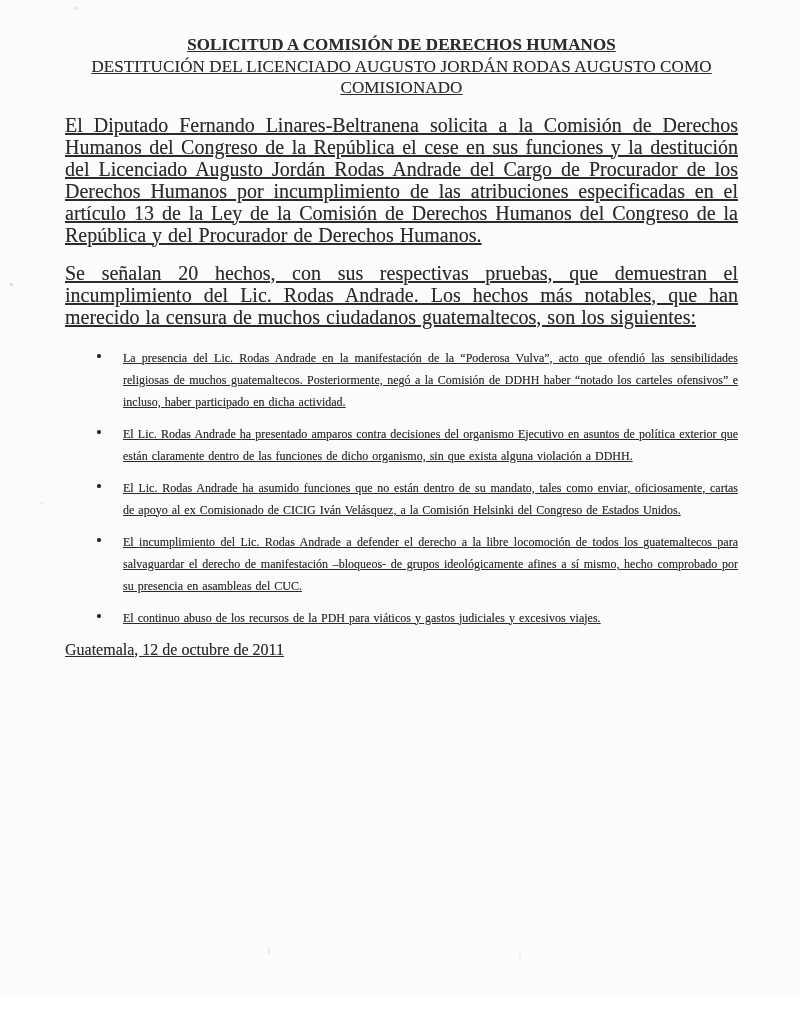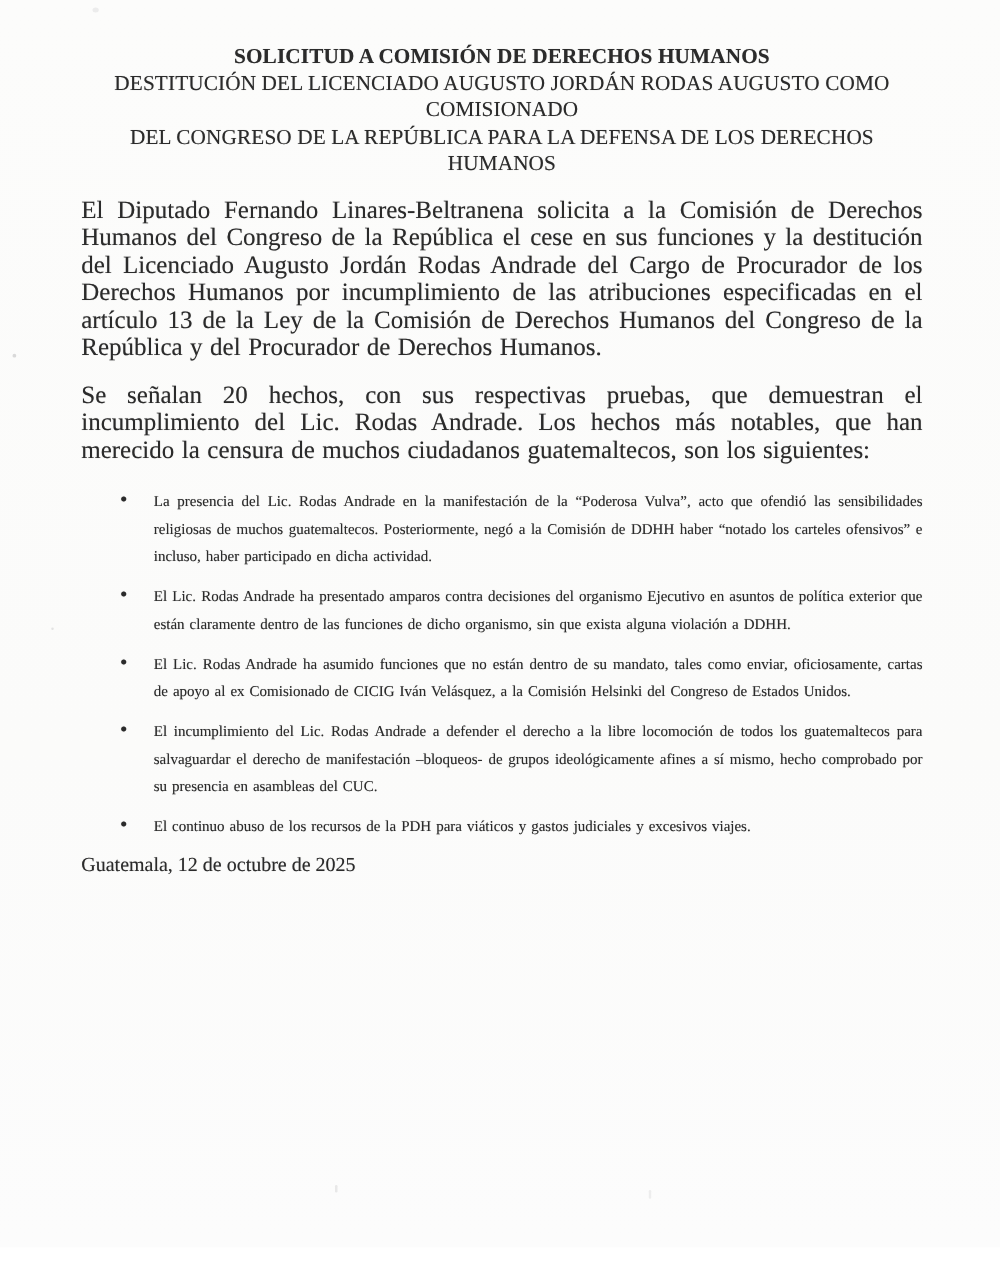--- a/index.html
+++ b/index.html
@@ -9,20 +9,21 @@
   }
   .page {
     position: relative;
     width: 800px;
     height: 998px;
     overflow: hidden;
     background: linear-gradient(180deg, #fcfcfb 0%, #fbfbfa 60%, #fcfcfc 100%);
     color: #2b2b2b;
     font-family: "Liberation Serif", "DejaVu Serif", serif;
     text-shadow: 0 0 0.6px rgba(45,45,45,0.45);
+    text-decoration: underline;
   }
   .content {
     padding: 34px 62px 0 65px;
   }
   .doc-header {
     text-align: center;
     font-size: 17px;
     line-height: 21.5px;
     margin-bottom: 15px;
     letter-spacing: 0.1px;
@@ -92,31 +93,30 @@
   <div class="speck s2"></div>
   <div class="speck s3"></div>
   <div class="speck s4"></div>
   <div class="speck s5"></div>
 
   <div class="content">
 
     <header class="doc-header">
       <h1 class="doc-title">SOLICITUD A COMISIÓN DE DERECHOS HUMANOS</h1>
       <div class="doc-subtitle">DESTITUCIÓN DEL LICENCIADO AUGUSTO JORDÁN RODAS AUGUSTO COMO COMISIONADO</div>
-      <div class="doc-subtitle">DEL CONGRESO DE LA REPÚBLICA PARA LA DEFENSA DE LOS DERECHOS HUMANOS</div>
     </header>
 
     <p class="para">El Diputado Fernando Linares-Beltranena solicita a la Comisión de Derechos Humanos del Congreso de la República el cese en sus funciones y la destitución del Licenciado Augusto Jordán Rodas Andrade del Cargo de Procurador de los Derechos Humanos por incumplimiento de las atribuciones especificadas en el artículo 13 de la Ley de la Comisión de Derechos Humanos del Congreso de la República y del Procurador de Derechos Humanos.</p>
 
     <p class="para para-facts">Se señalan 20 hechos, con sus respectivas pruebas, que demuestran el incumplimiento del Lic. Rodas Andrade. Los hechos más notables, que han merecido la censura de muchos ciudadanos guatemaltecos, son los siguientes:</p>
 
     <ul class="bullets">
       <li>La presencia del Lic. Rodas Andrade en la manifestación de la “Poderosa Vulva”, acto que ofendió las sensibilidades religiosas de muchos guatemaltecos. Posteriormente, negó a la Comisión de DDHH haber “notado los carteles ofensivos” e incluso, haber participado en dicha actividad.</li>
       <li>El Lic. Rodas Andrade ha presentado amparos contra decisiones del organismo Ejecutivo en asuntos de política exterior que están claramente dentro de las funciones de dicho organismo, sin que exista alguna violación a DDHH.</li>
       <li>El Lic. Rodas Andrade ha asumido funciones que no están dentro de su mandato, tales como enviar, oficiosamente, cartas de apoyo al ex Comisionado de CICIG Iván Velásquez, a la Comisión Helsinki del Congreso de Estados Unidos.</li>
       <li>El incumplimiento del Lic. Rodas Andrade a defender el derecho a la libre locomoción de todos los guatemaltecos para salvaguardar el derecho de manifestación –bloqueos- de grupos ideológicamente afines a sí mismo, hecho comprobado por su presencia en asambleas del CUC.</li>
       <li>El continuo abuso de los recursos de la PDH para viáticos y gastos judiciales y excesivos viajes.</li>
     </ul>
 
-    <div class="date-line">Guatemala, 12 de octubre de 2025</div>
+    <div class="date-line">Guatemala, 12 de octubre de 2011</div>
 
   </div>
 </div>
 
 </body></html>

